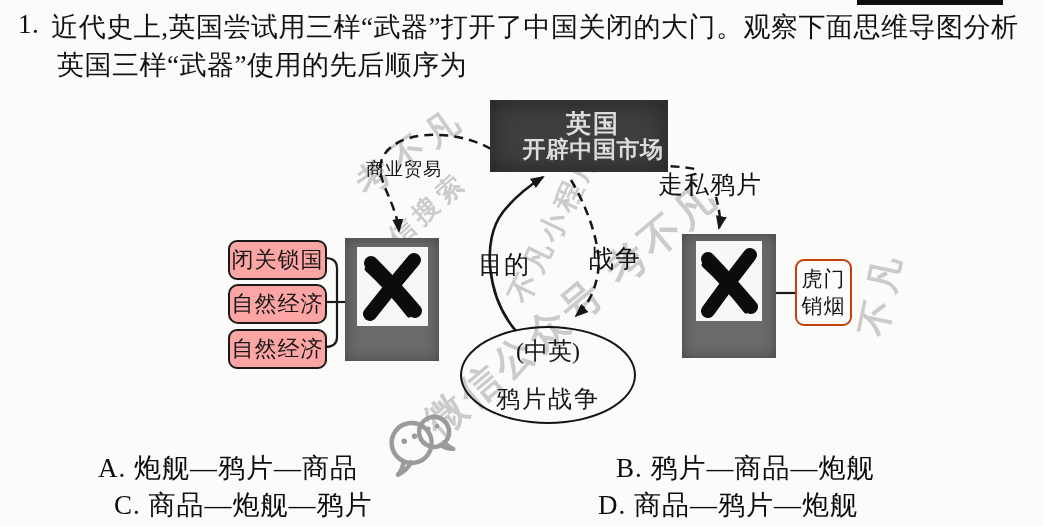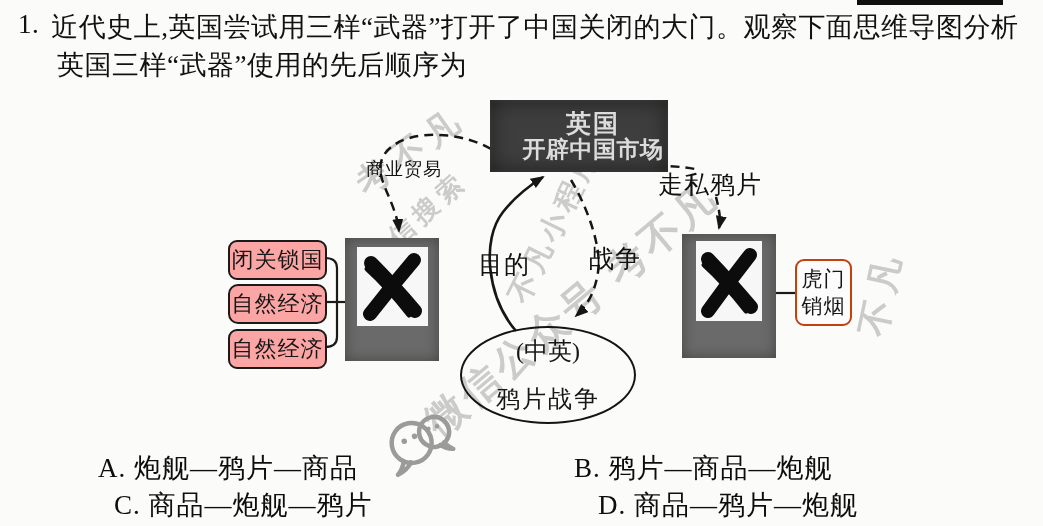--- a/index.html
+++ b/index.html
@@ -154,15 +154,15 @@
 <div class="abs elabel" style="left:658px;top:168px;">走私鸦片</div>
 <div class="abs elabel" style="left:478px;top:248px;">目的</div>
 <div class="abs elabel" style="left:589px;top:242px;">战争</div>
 
 <div class="abs ellipse">
   <div class="e1">(中英)</div>
   <div class="e2">鸦片战争</div>
 </div>
 
 <div class="abs opt" style="left:70px;top:450px;">A. 炮舰—鸦片—商品</div>
-<div class="abs opt" style="left:546px;top:450px;">B. 鸦片—商品—炮舰</div>
+<div class="abs opt" style="left:588px;top:450px;">B. 鸦片—商品—炮舰</div>
 <div class="abs opt" style="left:86px;top:487px;">C. 商品—炮舰—鸦片</div>
 <div class="abs opt" style="left:570px;top:487px;font-family:Liberation Serif, serif;">D. 商品—鸦片—炮舰</div>
 
 </body></html>

